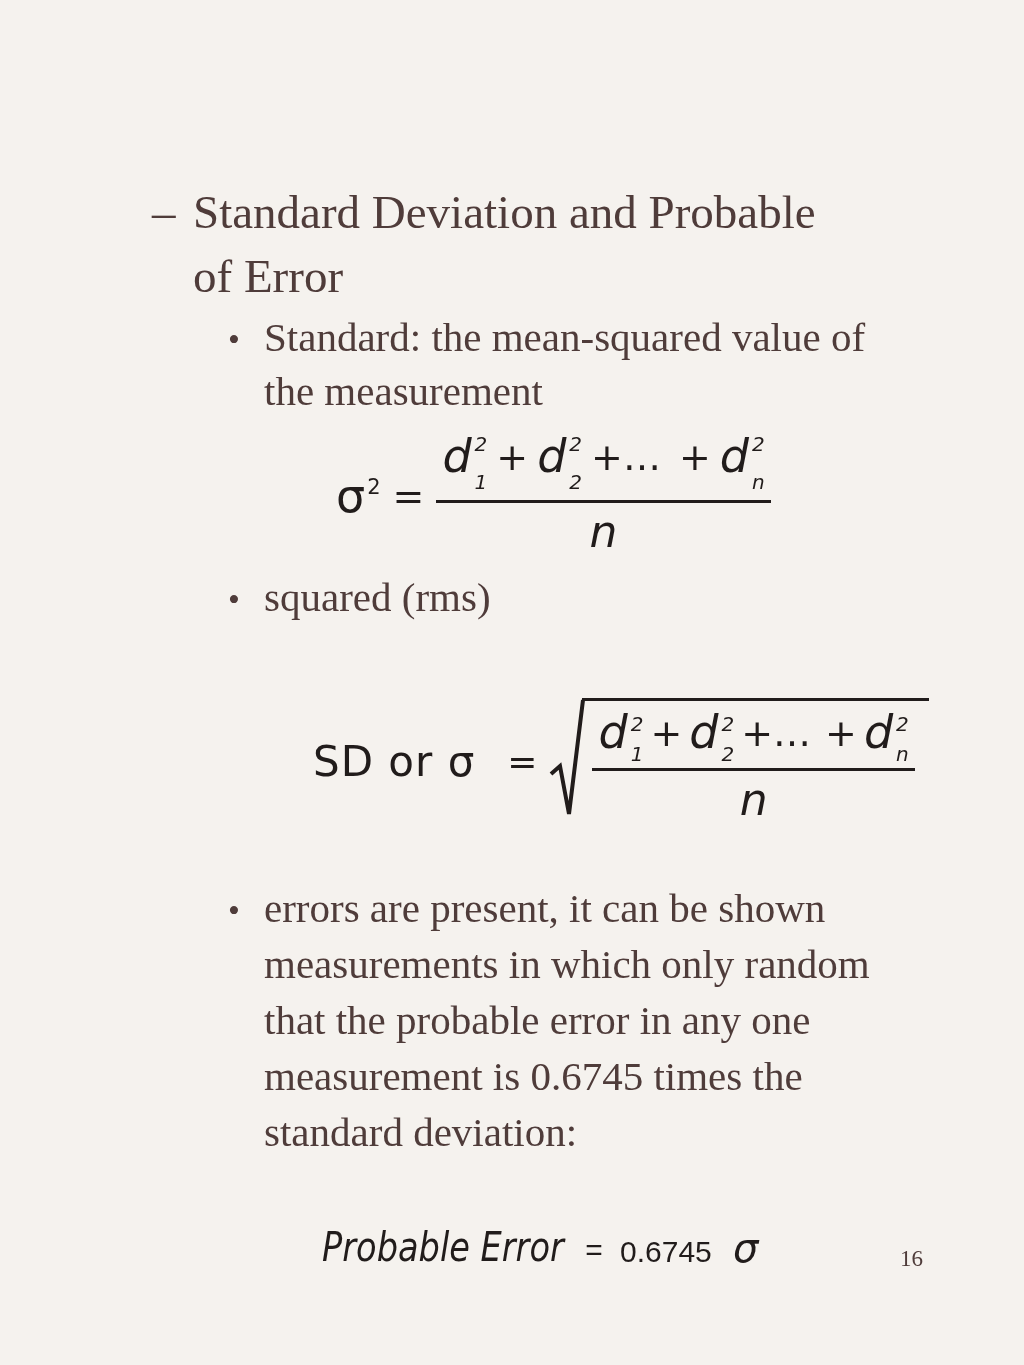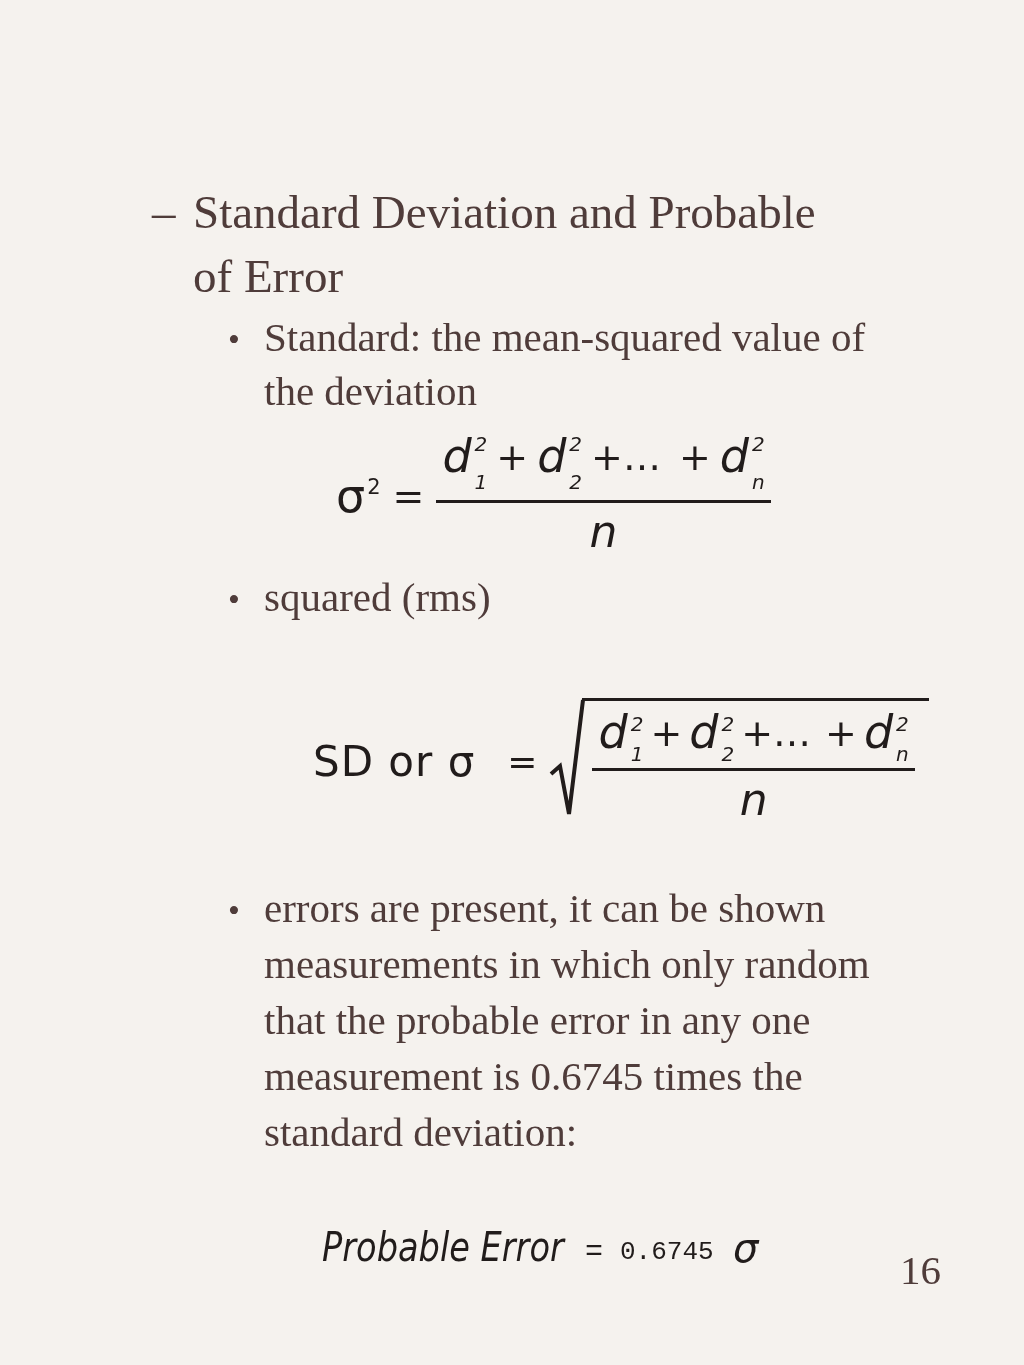--- a/index.html
+++ b/index.html
@@ -50,44 +50,44 @@
   .radicand { border-top:3.5px solid currentColor; margin-left:-3px; padding:8px 14px 0 10px; }
   .f2 .supsub { height:50px; transform:translateY(4px); }
   .f2 .op { margin:0 7px; }
   .sr { position:absolute; width:1px; height:1px; overflow:hidden; clip-path:inset(50%); }
 
   
   .f3 { position:absolute; left:0; top:1222px; width:1024px; height:70px; }
   .f3-lhs { position:absolute; left:322px; top:0; font-size:40px; line-height:50px; font-style:italic;
             transform:scaleX(0.84); transform-origin:left bottom; white-space:nowrap; }
   .f3-eq   { position:absolute; left:585px; top:13px; font-family:"Liberation Mono", monospace; font-size:30px; line-height:34px; }
-  .f3-coef { position:absolute; left:620px; top:13px; font-family:Liberation Mono, monospace; font-size:26px; line-height:34px; }
+  .f3-coef { position:absolute; left:620px; top:13px; font-family:Liberation Sans, sans-serif; font-size:30px; line-height:34px; }
   .f3-sigma{ position:absolute; left:733px; top:3px; font-size:40px; line-height:46px; font-style:italic; }
 
   
-  .page-number { position:absolute; left:900px; top:1246px; font-size:41px; }
+  .page-number { position:absolute; left:900px; top:1246px; font-size:23px; }
 </style>
 </head>
 <body>
 
 <div class="slide">
 
   <div class="title">
     <span class="title-marker">–</span>
     <div>
       <div>Standard Deviation and Probable</div>
       <div>of Error</div>
     </div>
   </div>
 
   <div class="bullet b1">
     <span class="bullet-marker">•</span>
     <div class="bullet-lines">
       <div>Standard: the mean-squared value of</div>
-      <div>the deviation</div>
+      <div>the measurement</div>
     </div>
   </div>
 
   <div class="math f1">
     <span class="lhs"><span>σ</span><span class="lhs-sup">2</span></span>
     <span class="eq">=</span>
     <span class="frac">
       <span class="num">
         <span class="dterm">
             <span class="dbase">d</span>

